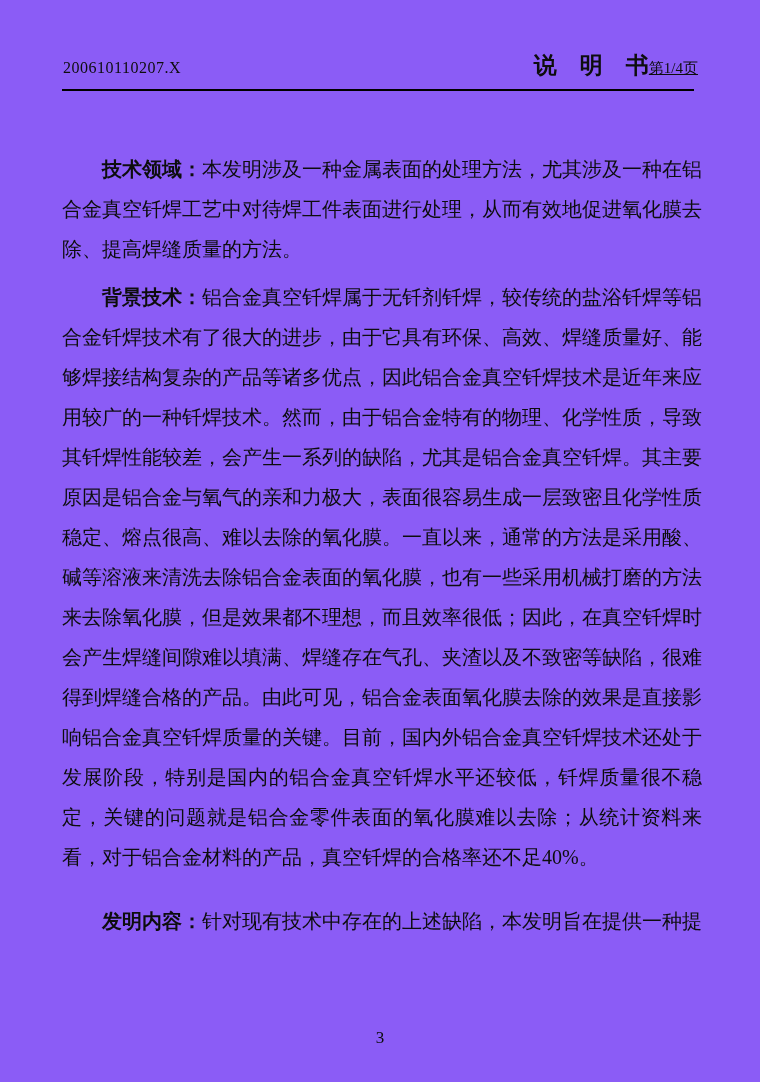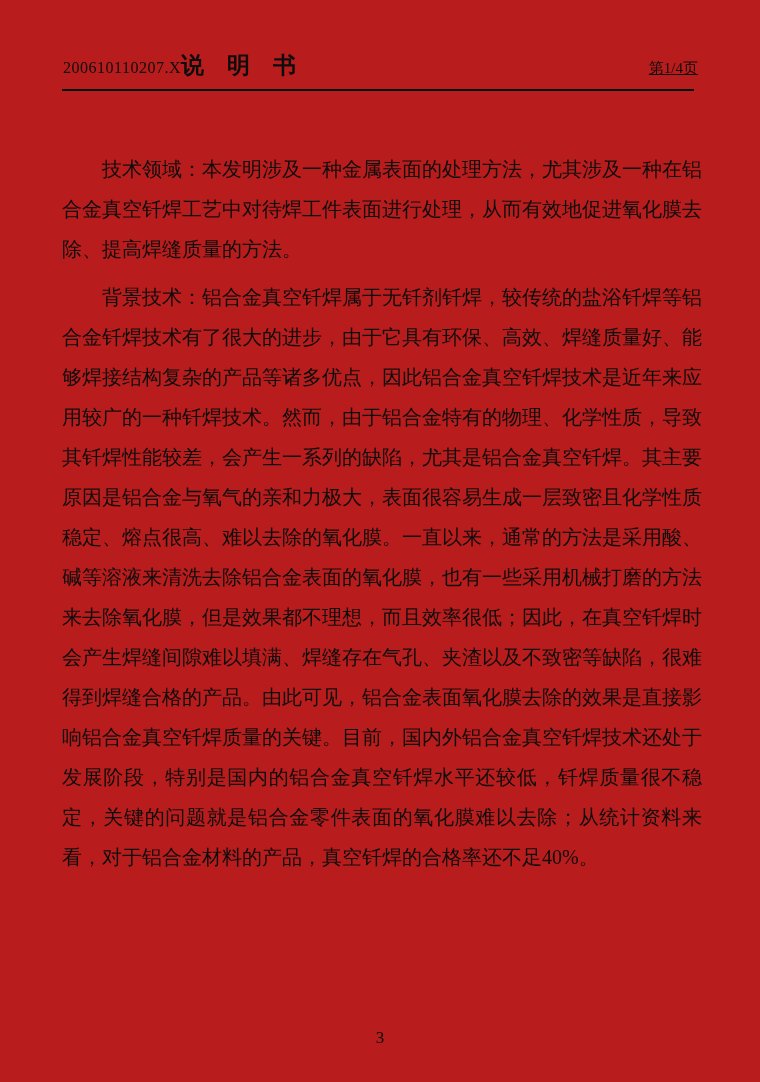--- a/index.html
+++ b/index.html
@@ -4,42 +4,42 @@
 <style>
   html, body {
     margin: 0;
     padding: 0;
     background: #ffffff;
   }
   .page {
     position: relative;
     width: 760px;
     height: 1082px;
-    background: #b91c1c;
+    background: #8b5cf6;
     color: #0d0d0d;
     font-family: "Liberation Serif", "DejaVu Serif", serif;
     overflow: hidden;
     box-sizing: border-box;
   }
   .header {
     position: absolute;
     top: 50px;
     left: 63px;
     right: 62px;
     display: flex;
     align-items: baseline;
   }
   .app-number {
     font-size: 16px;
     letter-spacing: 0.5px;
     white-space: nowrap;
   }
   .doc-type {
     flex: 1;
-    text-align: left;
+    text-align: right;
     font-size: 23px;
     font-weight: bold;
     white-space: nowrap;
   }
   .page-indicator {
     font-size: 15px;
     white-space: nowrap;
     text-decoration: underline;
   }
   .header-rule {
@@ -70,21 +70,21 @@
     text-align: justify;
     text-justify: inter-ideograph;
   }
   .content p {
     margin: 0;
     text-indent: 2em;
   }
   .content p.para-background { margin-top: 8px; }
   .content p.para-invention  { margin-top: 24px; }
   .lead {
-    font-weight: normal;
+    font-weight: bold;
   }
   .footer {
     position: absolute;
     bottom: 34px;
     left: 0;
     width: 100%;
     text-align: center;
     font-size: 17px;
   }
 </style>
@@ -100,19 +100,20 @@
   </div>
 
   <div class="header-rule"></div>
 
 
   <div class="content">
     <p class="para-technical-field"><span class="lead">技术领域：</span><span>本发明涉及一种金属表面的处理方法，尤其涉及一种在铝合金真空钎焊工艺中对待焊工件表面进行处理，从而有效地促进氧化膜去除、提高焊缝质量的方法。</span></p>
 
     <p class="para-background"><span class="lead">背景技术：</span><span>铝合金真空钎焊属于无钎剂钎焊，较传统的盐浴钎焊等铝合金钎焊技术有了很大的进步，由于它具有环保、高效、焊缝质量好、能够焊接结构复杂的产品等诸多优点，因此铝合金真空钎焊技术是近年来应用较广的一种钎焊技术。然而，由于铝合金特有的物理、化学性质，导致其钎焊性能较差，会产生一系列的缺陷，尤其是铝合金真空钎焊。其主要原因是铝合金与氧气的亲和力极大，表面很容易生成一层致密且化学性质稳定、熔点很高、难以去除的氧化膜。一直以来，通常的方法是采用酸、碱等溶液来清洗去除铝合金表面的氧化膜，也有一些采用机械打磨的方法来去除氧化膜，但是效果都不理想，而且效率很低；因此，在真空钎焊时会产生焊缝间隙难以填满、焊缝存在气孔、夹渣以及不致密等缺陷，很难得到焊缝合格的产品。由此可见，铝合金表面氧化膜去除的效果是直接影响铝合金真空钎焊质量的关键。目前，国内外铝合金真空钎焊技术还处于发展阶段，特别是国内的铝合金真空钎焊水平还较低，钎焊质量很不稳定，关键的问题就是铝合金零件表面的氧化膜难以去除；从统计资料来看，对于铝合金材料的产品，真空钎焊的合格率还不足40%。</span></p>
 
+    <p class="para-invention"><span class="lead">发明内容：</span><span>针对现有技术中存在的上述缺陷，本发明旨在提供一种提</span></p>
   </div>
 
   <div class="footer">
     <span>3</span>
   </div>
 
 </div>
 
 </body></html>

